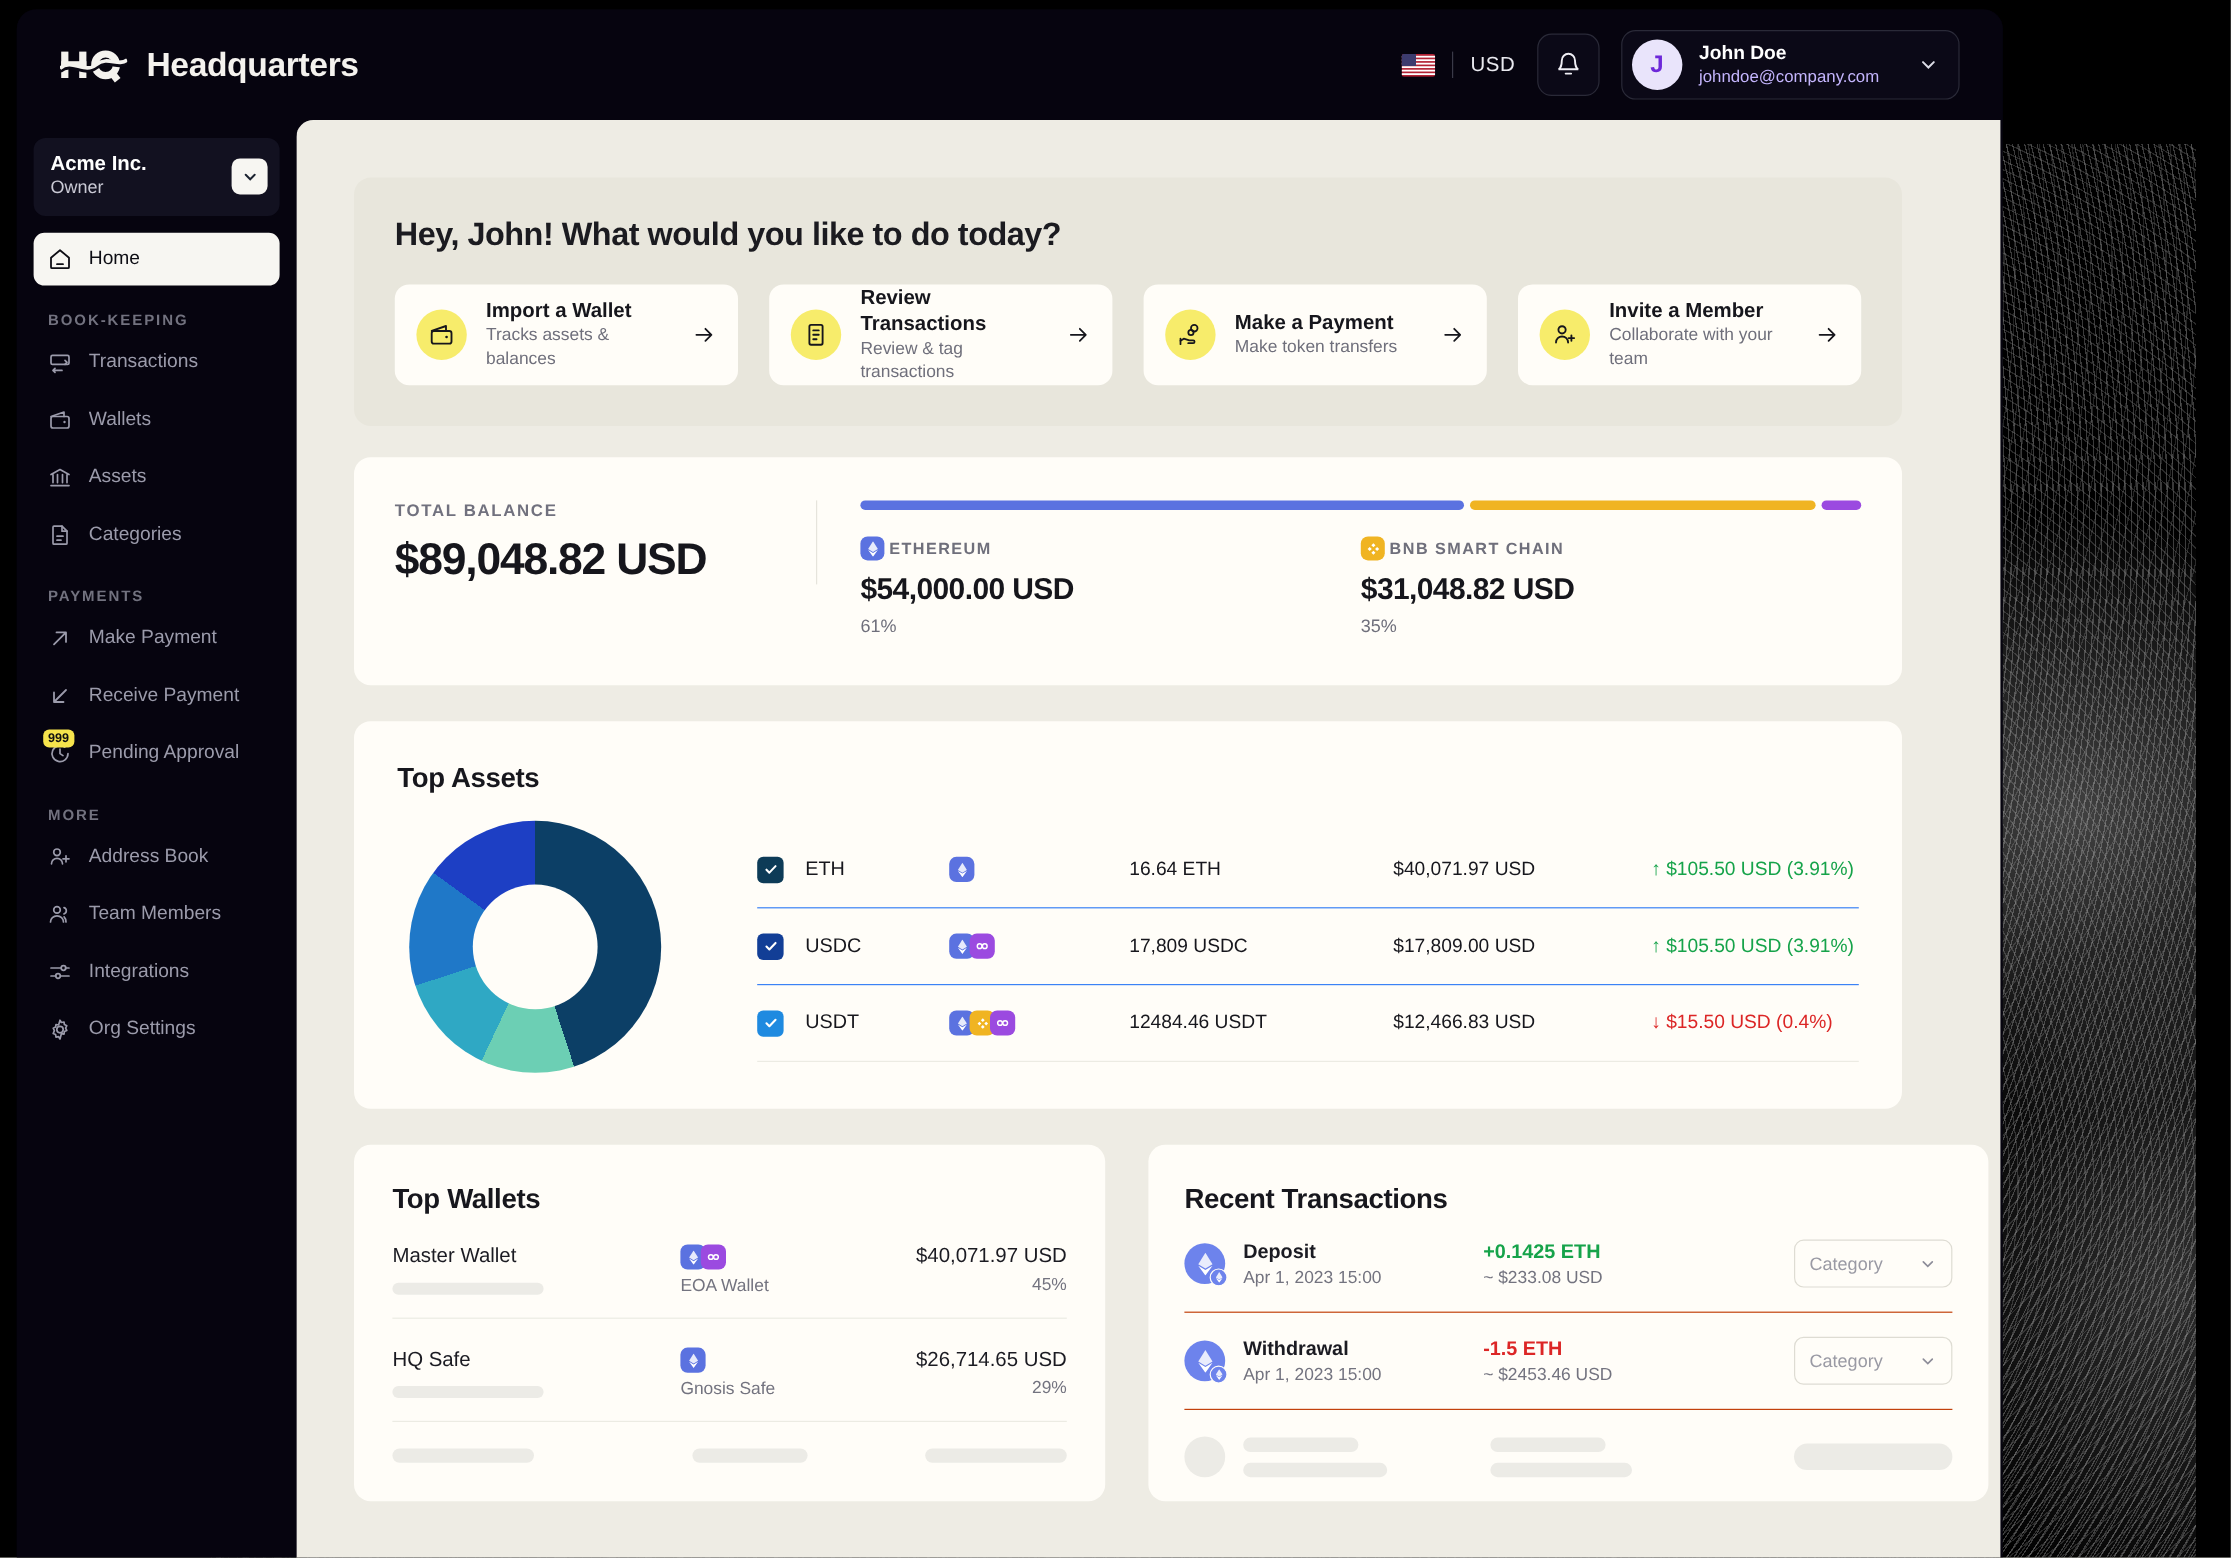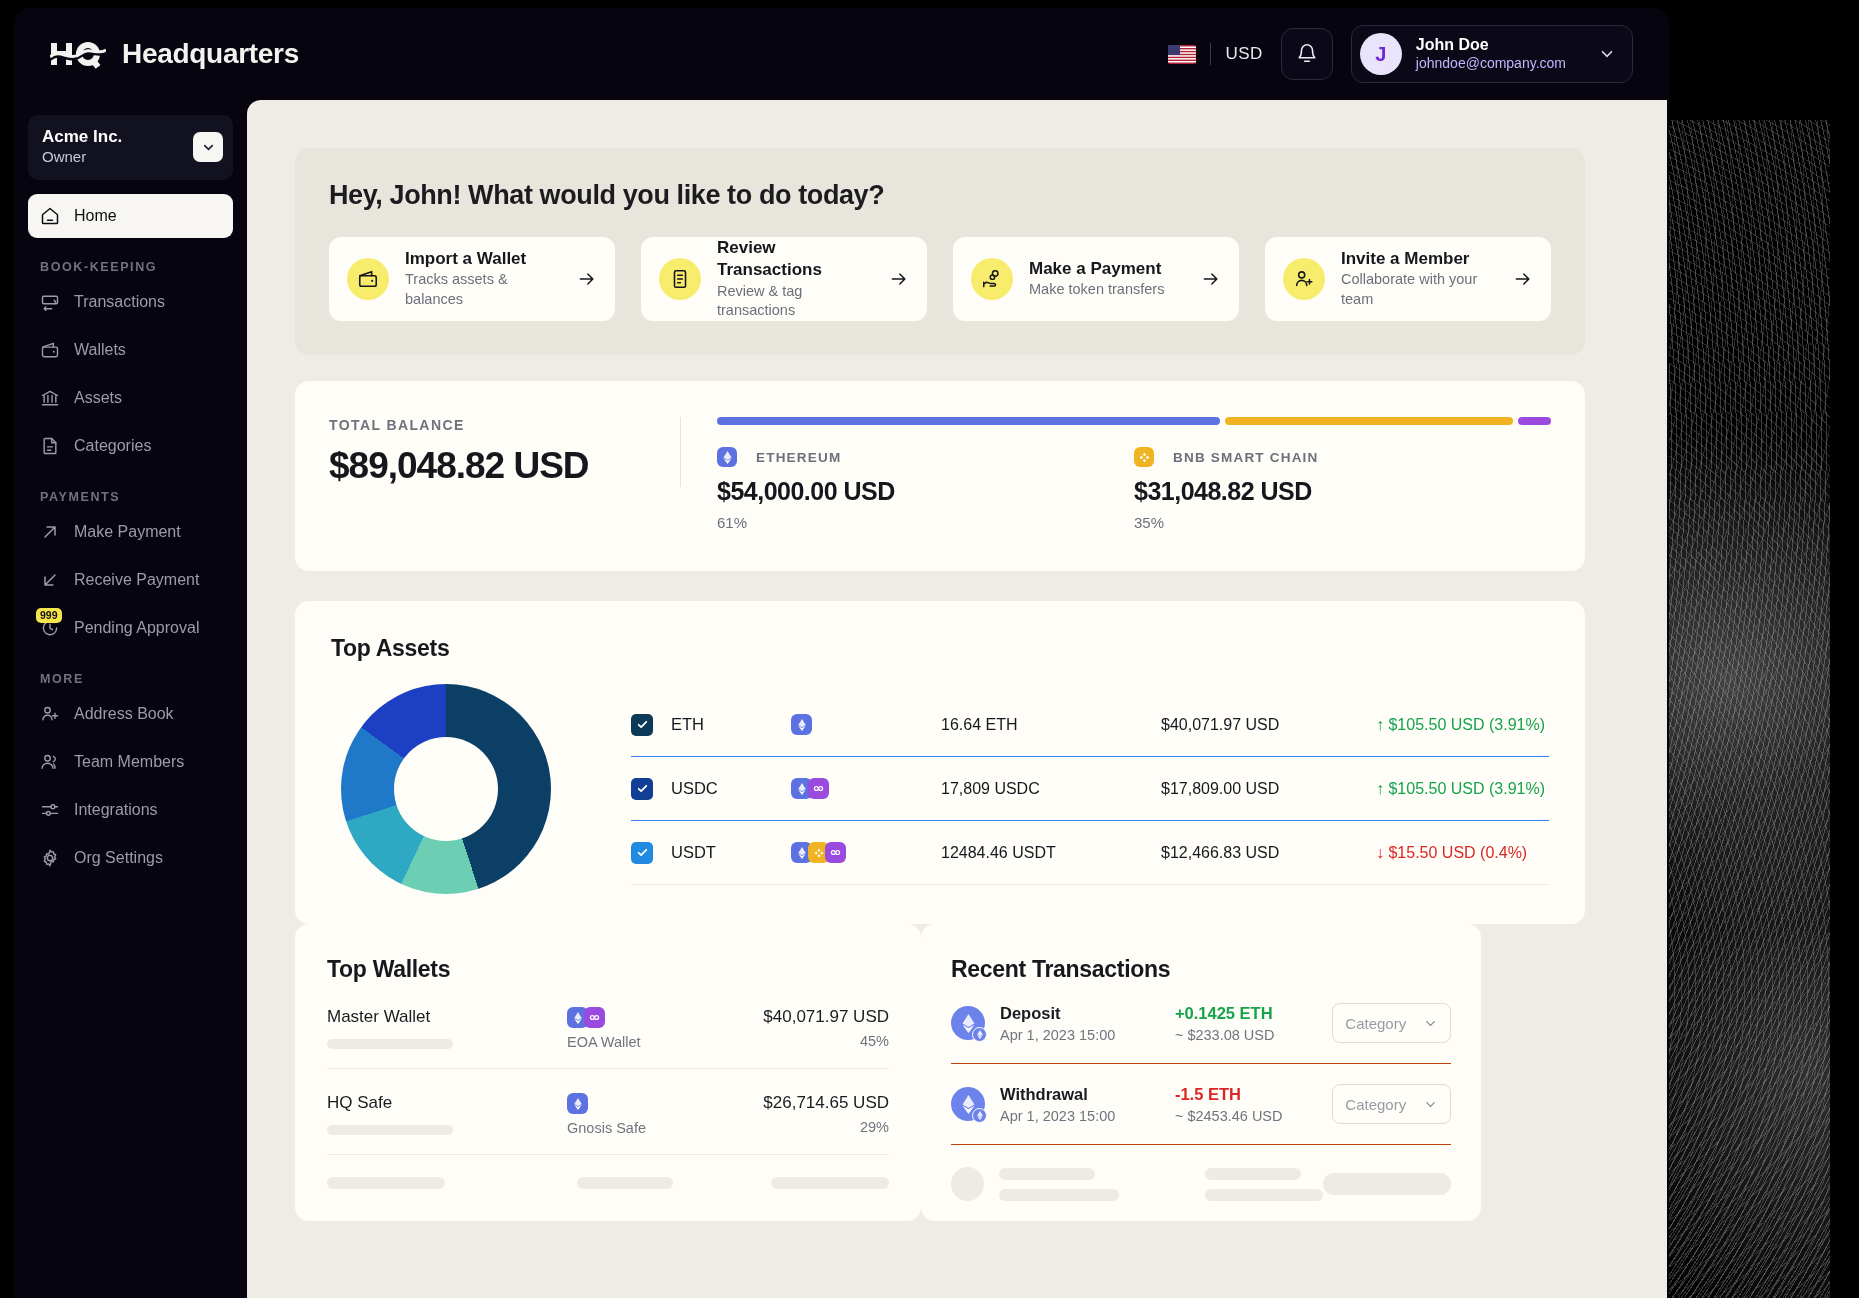--- a/index.html
+++ b/index.html
@@ -142,21 +142,21 @@
     padding: 36px 34px 40px;
   }
   .bal-left { width: 352px; padding-right: 20px; border-right: 1px solid #e6e4dc; }
   .bal-label { font-size: 14px; letter-spacing: 1.4px; color: #71717e; font-weight: 600; }
   .bal-amount { font-size: 37px; font-weight: 700; color: #16161c; margin-top: 12px; letter-spacing: -1px; }
   .bal-right { flex: 1; padding-left: 36px; }
   .seg-bar { display: flex; gap: 5px; height: 8px; }
   .seg { border-radius: 5px; height: 8px; }
   .chains { display: flex; margin-top: 22px; }
   .chain { flex: 1; }
-  .chain-head { display: flex; align-items: center; gap: 19px; }
+  .chain-head { display: flex; align-items: center; gap: 4px; }
   .chain-ico { width: 20px; height: 20px; border-radius: 6px; display: flex; align-items: center; justify-content: center; flex: none; }
   .chain-name { font-size: 13.5px; letter-spacing: 1.2px; color: #6f6f7b; font-weight: 600; }
   .chain-amt { font-size: 25px; font-weight: 700; color: #16161c; margin-top: 10px; letter-spacing: -.5px; }
   .chain-pct { font-size: 15px; color: #6f6f7b; margin-top: 8px; }
 
   .assets { width: 1290px; margin-top: 30px; padding: 34px 36px 30px; }
   .sec-title { font-size: 23px; font-weight: 700; color: #17171d; letter-spacing: -.3px; }
   .assets-body { display: flex; align-items: center; margin-top: 22px; }
   .donut { width: 210px; height: 210px; border-radius: 50%; flex: none; margin-left: 10px; }
   .donut-hole {
@@ -175,23 +175,23 @@
   }
   .a-sym { width: 120px; margin-left: 18px; font-size: 16.5px; color: #17171d; }
   .a-chains { width: 150px; display: flex; }
   .chip { width: 21px; height: 21px; border-radius: 6px; display: flex; align-items: center; justify-content: center; }
   .chip + .chip { margin-left: -4px; }
   .a-qty { width: 220px; font-size: 16px; color: #17171d; }
   .a-val { width: 215px; font-size: 16px; color: #17171d; }
   .a-chg { font-size: 16px; }
   .up { color: #16a34a; } .down { color: #dc2626; }
 
-  .bottom { display: flex; }
+  .bottom { display: flex; gap: 36px; margin-top: 30px; }
   .wallets { width: 626px; padding: 32px 32px 10px; }
-  .txs { width: 560px; padding: 32px 30px 10px; }
+  .txs { width: 700px; padding: 32px 30px 10px; }
   .w-row { display: flex; align-items: flex-start; padding: 24px 0 18px; border-bottom: 1px solid #ecebe3; }
   .w-left { width: 240px; }
   .w-name { font-size: 17px; color: #1b1b22; }
   .skel { background: #ecebe6; border-radius: 6px; }
   .w-mid { width: 190px; }
   .w-type { font-size: 14.5px; color: #73737f; margin-top: 6px; }
   .w-right { margin-left: auto; text-align: right; }
   .w-amt { font-size: 17px; color: #1b1b22; }
   .w-pct { font-size: 14.5px; color: #73737f; margin-top: 6px; }
 

